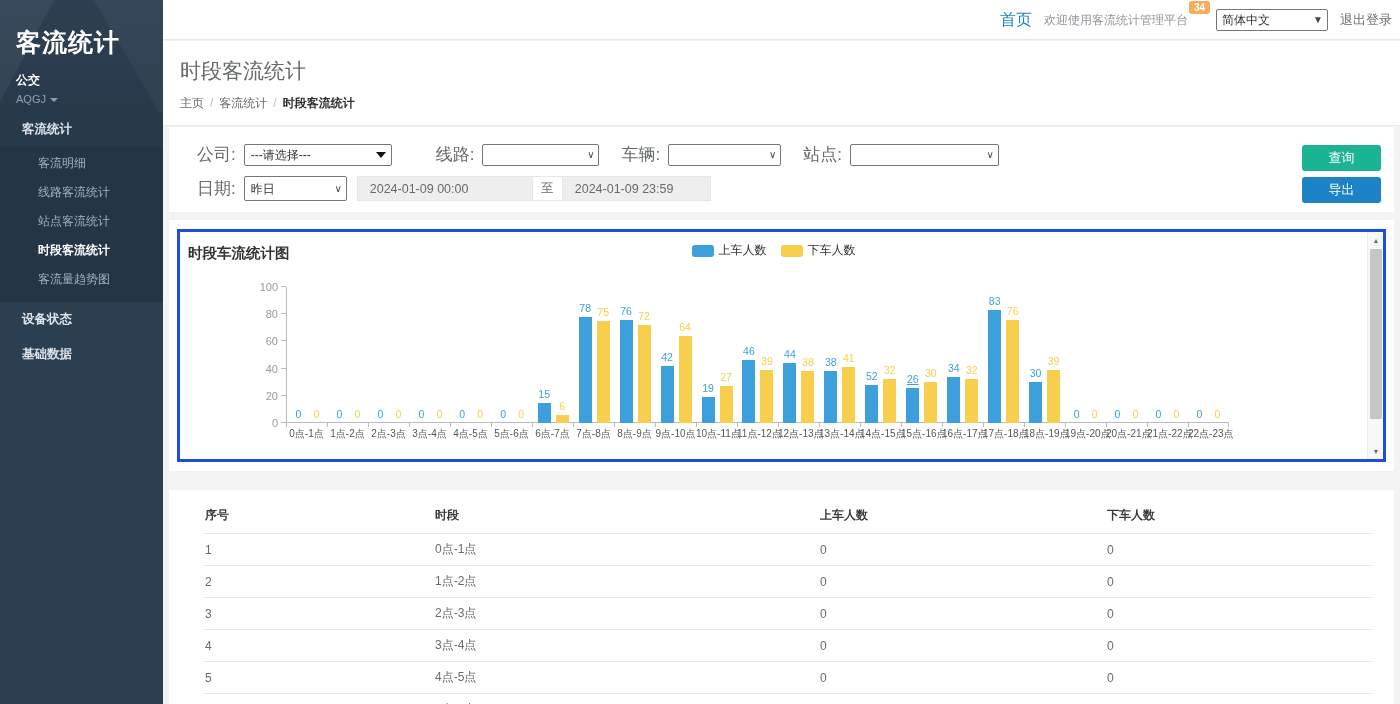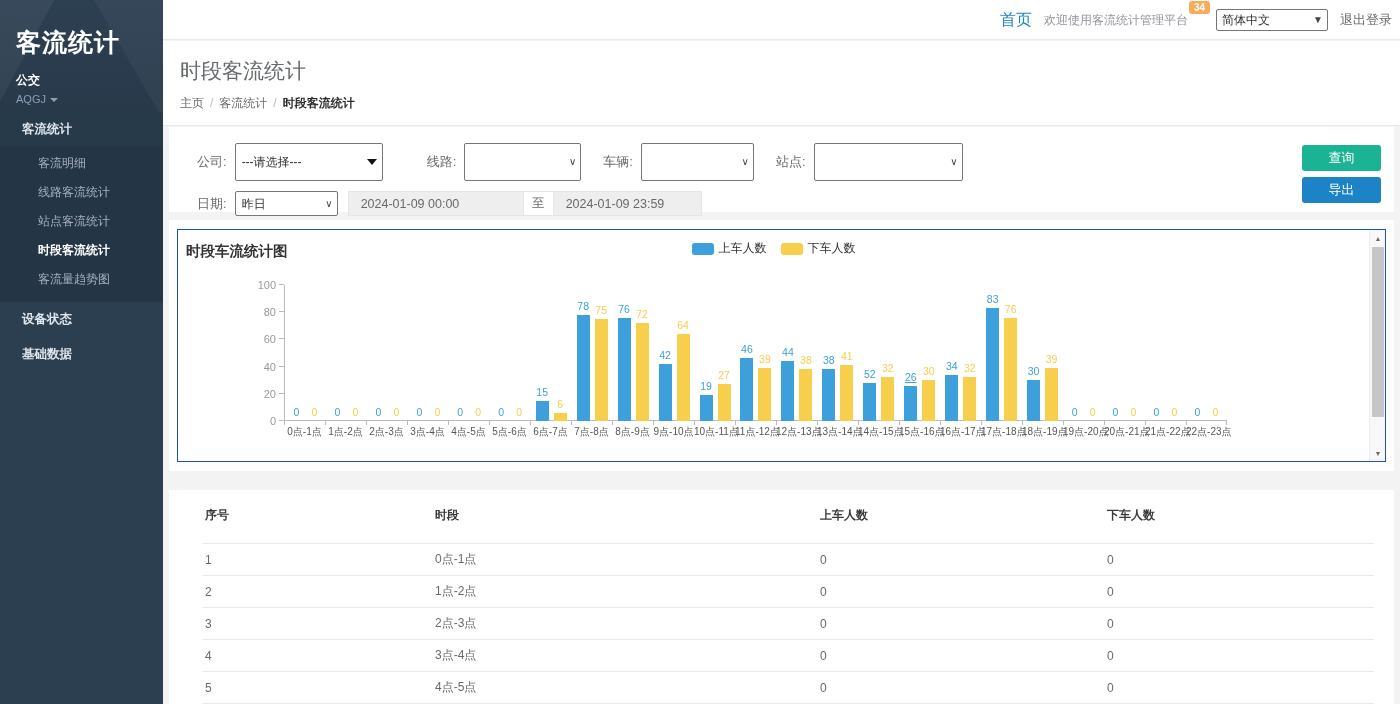--- a/index.html
+++ b/index.html
@@ -48,41 +48,41 @@
   .breadcrumb .sep { color:#bdbdbd; margin:0 6px; }
   .breadcrumb .bc-link { color:#676a6c; cursor:pointer; }
   .breadcrumb .current { color:#2f2f2f; font-weight:bold; }
 
   
   .content { position:absolute; left:163px; top:127px; width:1237px; height:577px; background:#f3f3f4; }
 
   
   .filter-panel { position:relative; margin:0 6px 0 6px; background:#fff; height:85px; padding:16px 0 0 28px; }
   .filter-row { display:flex; align-items:center; margin-bottom:10px; }
-  .f-label { font-size:13px; color:#676a6c; margin-right:8px; white-space:nowrap; }
+  .f-label { font-size:17px; color:#676a6c; margin-right:8px; white-space:nowrap; }
   .sel-wrap { position:relative; display:inline-block; }
-  .f-select { height:38px; font-size:12px; color:#303133; border:1px solid #767676; border-radius:2px;
+  .f-select { height:22px; font-size:12px; color:#303133; border:1px solid #767676; border-radius:2px;
     background:#fff; appearance:none; -webkit-appearance:none; padding:0 18px 0 6px; font-family:inherit; }
   .company-tri { position:absolute; right:6px; top:50%; transform:translateY(-50%); width:0; height:0;
     border-left:5px solid transparent; border-right:5px solid transparent; border-top:6px solid #111;
     pointer-events:none; }
   .gap { width:22px; }
   .date-input { height:25px; background:#eeeeee; border:1px solid #e5e6e7; font-size:12.5px; color:#676a6c;
     padding:0 12px; display:inline-flex; align-items:center; }
   .date-sep { height:25px; width:29px; background:#fff; border:1px solid #e5e6e7; border-left:none; border-right:none;
     display:inline-flex; align-items:center; justify-content:center; font-size:12.5px; color:#676a6c; }
   .btn-col { position:absolute; right:13px; top:18px; display:flex; flex-direction:column; gap:6px; }
   .btn { width:79px; height:26px; border:none; border-radius:3px; color:#fff; font-size:13px; cursor:pointer;
     font-family:inherit; }
   .btn-query { background:#1ab394; }
   .btn-export { background:#1c84c6; }
 
   
   .chart-panel { margin:8px 6px 0 6px; background:#fff; height:251px; padding:9px 8px; }
-  .chart-box { position:relative; width:100%; height:233px; border:1px solid #1d4ed8; background:#fff; overflow:hidden; }
+  .chart-box { position:relative; width:100%; height:233px; border:3px solid #1d4ed8; background:#fff; overflow:hidden; }
   .chart-header { position:relative; height:34px; }
   .chart-title { position:absolute; left:8px; top:12px; font-size:14.5px; font-weight:bold; color:#333; }
   .legend { position:absolute; left:0; right:16px; top:10px; display:flex; justify-content:center; gap:14px; }
   .legend-item { display:flex; align-items:center; gap:5px; font-size:12px; color:#333; }
   .legend-swatch { width:22px; height:12px; border-radius:3px; }
 
   .plot-wrap { position:relative; margin-left:72px; margin-top:21px; width:985px; }
   .y-axis { position:absolute; left:0; top:0; width:34px; height:136px; }
   .y-tick-label { position:absolute; right:8px; font-size:11px; color:#999; transform:translateY(6px); }
   .y-tick-mark { position:absolute; right:0; width:5px; height:1px; background:#bbb; }
@@ -100,21 +100,21 @@
 
   .vscroll { position:absolute; right:0; top:0; width:16px; height:100%; background:#f8f8f8; border-left:1px solid #ececec; }
   .vscroll .arrow { position:absolute; left:0; width:16px; height:16px; display:flex; align-items:center;
     justify-content:center; font-size:7px; color:#6b6b6b; }
   .vscroll .arrow.up { top:0; } .vscroll .arrow.down { bottom:0; }
   .vscroll .thumb { position:absolute; left:2px; top:17px; width:12px; height:170px; background:#c6c6c6; border-radius:1px; }
 
   
   .table-panel { margin:19px 6px 0 6px; background:#fff; min-height:225px; padding:8px 20px 0 34px; }
   table.data { width:100%; border-collapse:collapse; table-layout:fixed; }
-  table.data th { text-align:left; font-size:12px; color:#3a3a3a; font-weight:bold; padding:9px 4px 19px 2px;
+  table.data th { text-align:left; font-size:12px; color:#3a3a3a; font-weight:bold; padding:9px 4px 9px 2px;
     border-bottom:1px solid #e7eaec; }
   table.data td { font-size:12px; color:#676a6c; padding:7px 4px 7px 2px; border-bottom:1px solid #e7eaec; }
 </style>
 </head>
 <body>
 
 <div class="sidebar">
   <div class="brand">
     <div class="brand-title">客流统计</div>
     <div class="brand-org">公交</div>

